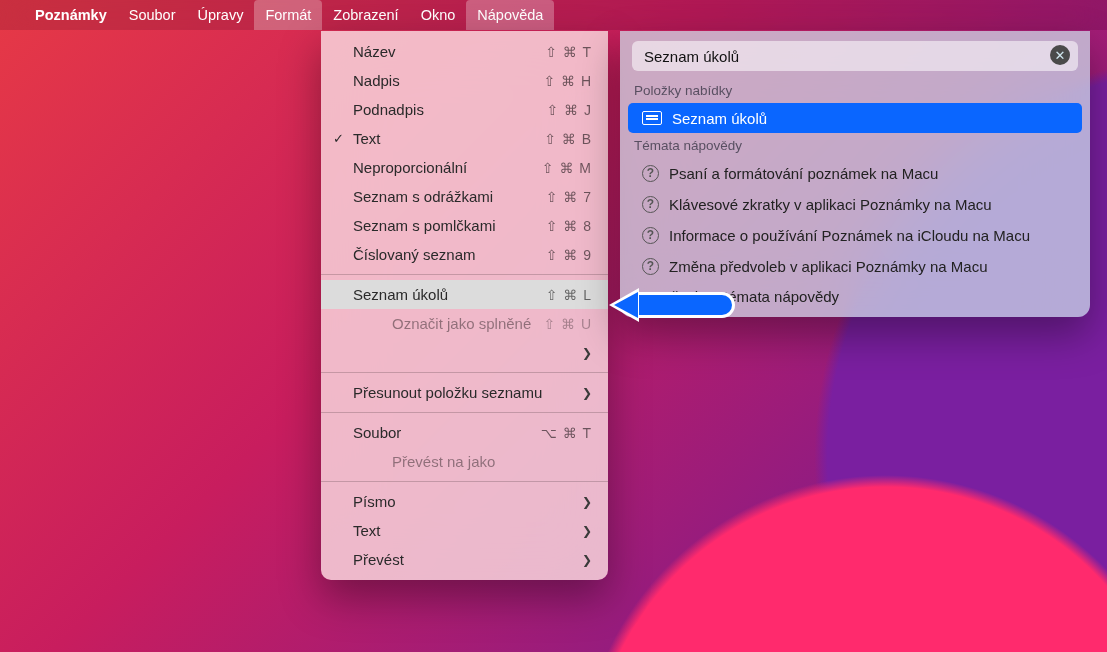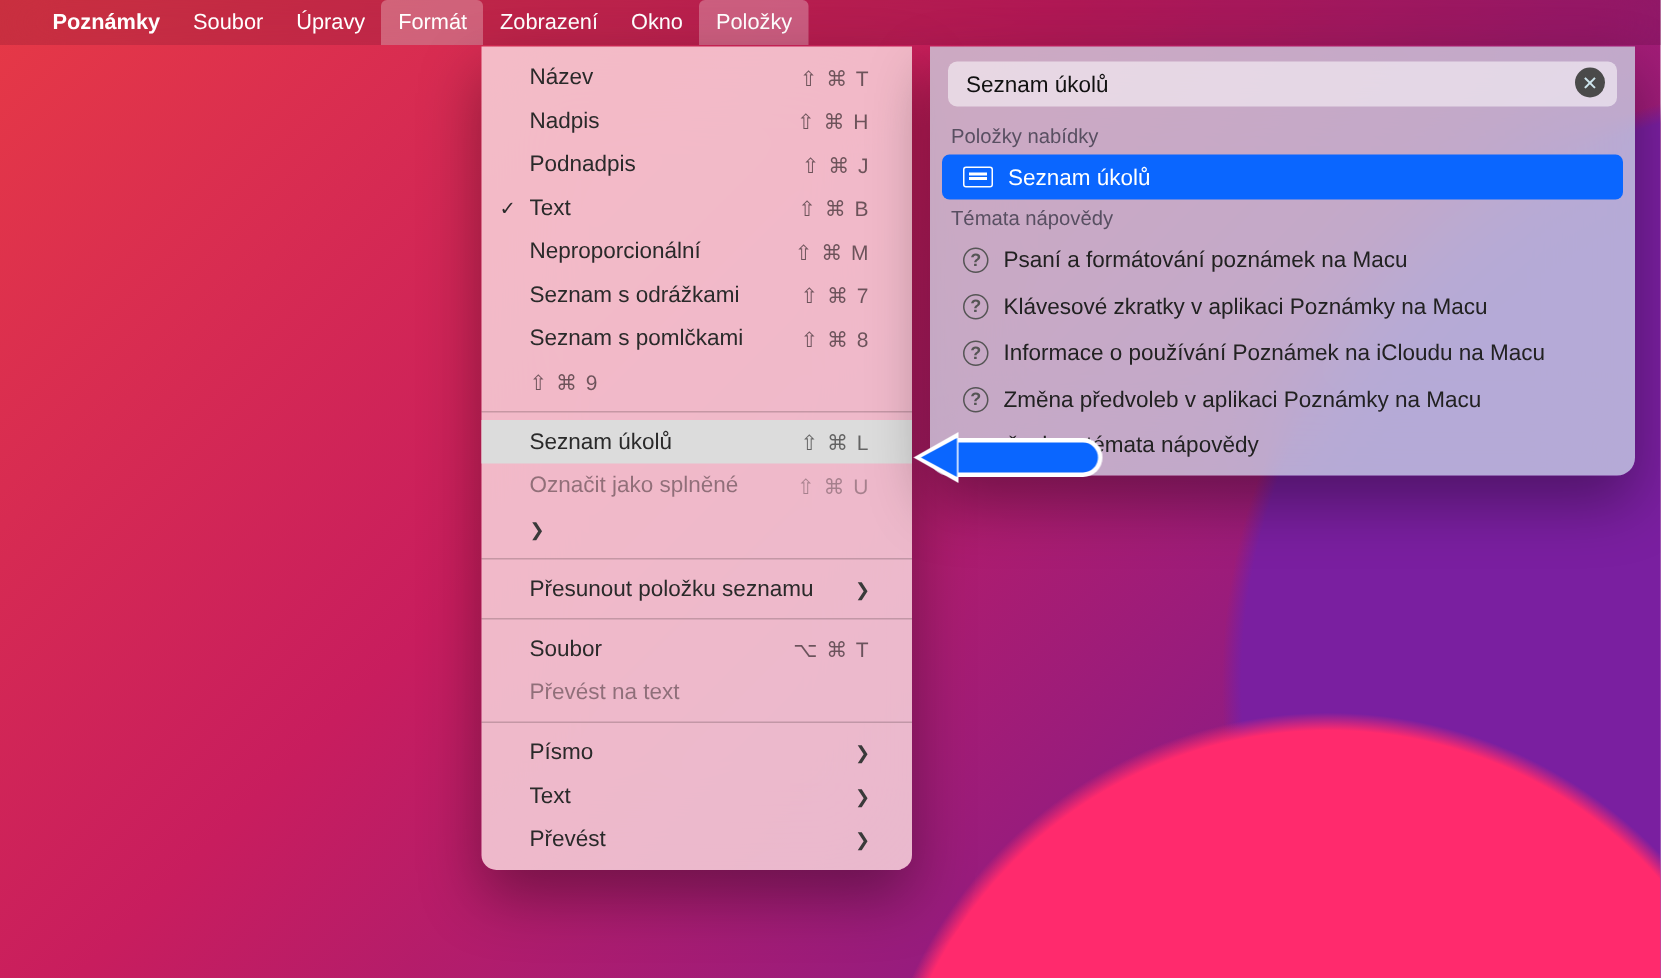--- a/index.html
+++ b/index.html
@@ -25,28 +25,29 @@
   .menubar .mi.open { background: rgba(255,255,255,0.28); border-radius: 4px 4px 0 0; }
 
   
   .dropdown {
     position: absolute; top: 31px; left: 321px; width: 287px;
     background: rgba(250, 220, 225, 0.82); backdrop-filter: blur(30px);
     border-radius: 0 0 10px 10px; box-shadow: 0 18px 40px rgba(0,0,0,0.35);
     padding: 6px 0; color: #2a2a2a; font-size: 15px;
   }
   .dropdown .row {
-    display: flex; align-items: center; height: 29px; padding: 0 28px 0 32px;
+    display: flex; align-items: center; height: 29px; padding: 0 16px 0 32px;
     position: relative;
+    justify-content: flex-end;
   }
   .dropdown .row .check { position: absolute; left: 12px; font-size: 13px; }
   .dropdown .row .label { flex: 1; }
   .dropdown .row .sc { color: rgba(0,0,0,0.55); font-size: 14px; letter-spacing: 1px; }
   .dropdown .row .chev { color: #3a3a3a; font-size: 12px; }
-  .dropdown .row.disabled { color: rgba(0,0,0,0.40); }
+  .dropdown .row.disabled { color: rgba(0,0,0,0.40); margin-left: 39px; }
   .dropdown .row.disabled .sc { color: rgba(0,0,0,0.30); }
   .dropdown .row.hi { background: #dcdcdc; }
   .dropdown hr { border: none; border-top: 1px solid rgba(0,0,0,0.18); margin: 5px 0; }
 
   
   .help {
     position: absolute; top: 31px; left: 620px; width: 470px;
     background: rgba(206, 230, 238, 0.70); backdrop-filter: blur(30px);
     border-radius: 0 0 12px 12px; box-shadow: 0 18px 40px rgba(0,0,0,0.35);
     color: #222; font-size: 15px; padding-bottom: 10px;
@@ -114,21 +115,21 @@
 <body>
 
 <div class="menubar">
   <span class="apple"></span>
   <span class="mi app">Poznámky</span>
   <span class="mi">Soubor</span>
   <span class="mi">Úpravy</span>
   <span class="mi open">Formát</span>
   <span class="mi">Zobrazení</span>
   <span class="mi">Okno</span>
-  <span class="mi open">Položky</span>
+  <span class="mi open">Nápověda</span>
 </div>
 
 <div class="dropdown">
 
   <div class="row">
     <span class="label">Název</span>
     <span class="sc">⇧ ⌘ T</span>
   </div>
   <div class="row">
     <span class="label">Nadpis</span>
@@ -149,20 +150,21 @@
   </div>
   <div class="row">
     <span class="label">Seznam s odrážkami</span>
     <span class="sc">⇧ ⌘ 7</span>
   </div>
   <div class="row">
     <span class="label">Seznam s pomlčkami</span>
     <span class="sc">⇧ ⌘ 8</span>
   </div>
   <div class="row">
+    <span class="label">Číslovaný seznam</span>
     <span class="sc">⇧ ⌘ 9</span>
   </div>
   <hr>
 
   <div class="row hi">
     <span class="label">Seznam úkolů</span>
     <span class="sc">⇧ ⌘ L</span>
   </div>
   <div class="row disabled">
     <span class="label">Označit jako splněné</span>
@@ -177,21 +179,21 @@
     <span class="label">Přesunout položku seznamu</span>
     <span class="chev">❯</span>
   </div>
   <hr>
 
   <div class="row">
     <span class="label">Soubor</span>
     <span class="sc">⌥ ⌘ T</span>
   </div>
   <div class="row disabled">
-    <span class="label">Převést na text</span>
+    <span class="label">Převést na jako</span>
   </div>
   <hr>
 
   <div class="row">
     <span class="label">Písmo</span>
     <span class="chev">❯</span>
   </div>
   <div class="row">
     <span class="label">Text</span>
     <span class="chev">❯</span>

